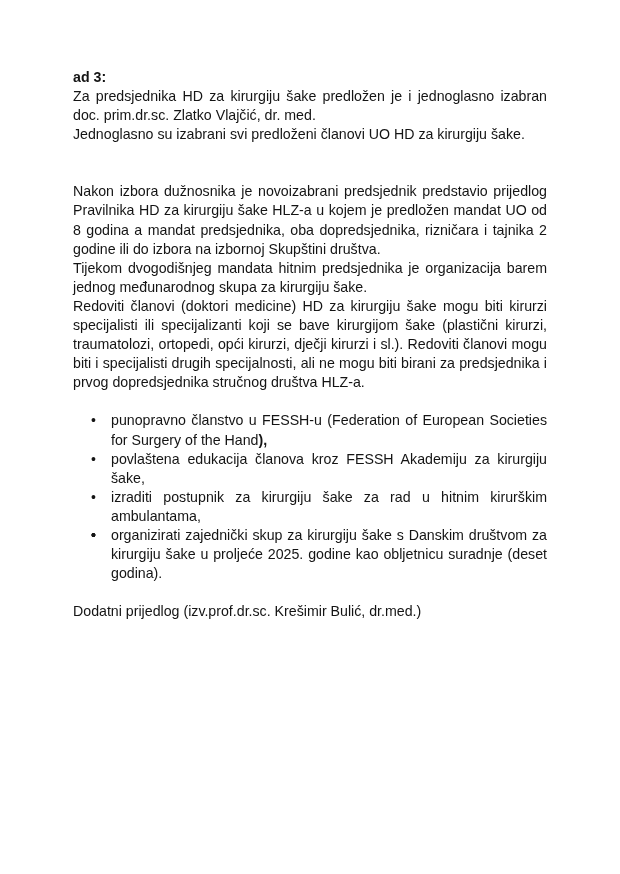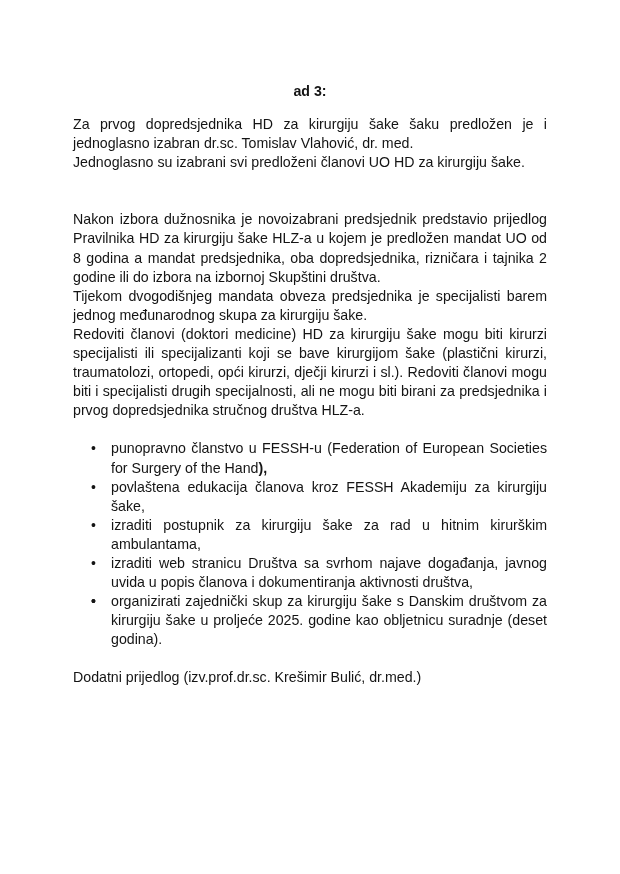--- a/index.html
+++ b/index.html
@@ -2,58 +2,58 @@
 <html><head>
 <meta charset="utf-8">
 <style>
   html, body { margin: 0; padding: 0; background: #ffffff; }
   body { width: 620px; height: 874px; position: relative; overflow: hidden; }
   .page {
     position: absolute; left: 73px; top: 68px; width: 474px;
     font-family: "Liberation Sans", sans-serif;
     font-size: 14.2px; line-height: 19.1px; color: #141414;
   }
-  .heading { font-weight: bold; margin: 14px; text-align: center; }
+  .heading { font-weight: bold; margin: 0; }
   p { margin: 0; text-align: justify; }
   p.left { text-align: left; }
   .section { margin: 0; }
   .gap-large { height: 38px; }
   .gap-med { height: 19px; }
   ul.bullets { list-style: none; margin: 0; padding: 0; }
   ul.bullets li { position: relative; padding-left: 38px; text-align: justify; }
   ul.bullets li .mark { position: absolute; left: 18px; top: 0; font-size: 14px; }
   .bold { font-weight: bold; }
 </style>
 </head>
 <body>
 
 <div class="page">
 
   <div class="section">
     <div class="heading">ad 3:</div>
-    <p>Za prvog dopredsjednika HD za kirurgiju šake šaku predložen je i jednoglasno izabran dr.sc. Tomislav Vlahović, dr. med.</p>
+    <p>Za predsjednika HD za kirurgiju šake predložen je i jednoglasno izabran doc. prim.dr.sc. Zlatko Vlajčić, dr. med.</p>
     <p>Jednoglasno su izabrani svi predloženi članovi UO HD za kirurgiju šake.</p>
   </div>
 
   <div class="gap-large"></div>
 
   <div class="section">
     <p>Nakon izbora dužnosnika je novoizabrani predsjednik predstavio prijedlog Pravilnika HD za kirurgiju šake HLZ-a u kojem je predložen mandat UO od 8 godina a mandat predsjednika, oba dopredsjednika, rizničara i tajnika 2 godine ili do izbora na izbornoj Skupštini društva.</p>
-    <p>Tijekom dvogodišnjeg mandata obveza predsjednika je specijalisti barem jednog međunarodnog skupa za kirurgiju šake.</p>
+    <p>Tijekom dvogodišnjeg mandata hitnim predsjednika je organizacija barem jednog međunarodnog skupa za kirurgiju šake.</p>
     <p>Redoviti članovi (doktori medicine) HD za kirurgiju šake mogu biti kirurzi specijalisti ili specijalizanti koji se bave kirurgijom šake (plastični kirurzi, traumatolozi, ortopedi, opći kirurzi, dječji kirurzi i sl.). Redoviti članovi mogu biti i specijalisti drugih specijalnosti, ali ne mogu biti birani za predsjednika i prvog dopredsjednika stručnog društva HLZ-a.</p>
   </div>
 
   <div class="gap-med"></div>
 
   <div class="section">
     <ul class="bullets">
       <li><span class="mark">•</span><span>punopravno članstvo u FESSH-u (Federation of European Societies for Surgery of the Hand</span><span class="bold">),</span></li>
       <li><span class="mark">•</span><span>povlaštena edukacija članova kroz FESSH Akademiju za kirurgiju šake,</span></li>
       <li><span class="mark">•</span><span>izraditi postupnik za kirurgiju šake za rad u hitnim kirurškim ambulantama,</span></li>
-      <li><span class="mark">•</span><span>izraditi web stranicu Društva sa svrhom najave događanja, javnog uvida u popis članova i dokumentiranja aktivnosti društva,</span></li>
+      <li><span class="mark">•</span></li>
       <li><span class="mark">•</span></li>
       <li><span class="mark">•</span><span>organizirati zajednički skup za kirurgiju šake s Danskim društvom za kirurgiju šake u  proljeće 2025. godine kao obljetnicu suradnje (deset godina).</span></li>
     </ul>
   </div>
 
   <div class="gap-med"></div>
 
   <div class="section">
     <p class="left">Dodatni prijedlog (izv.prof.dr.sc. Krešimir Bulić, dr.med.)</p>
 

